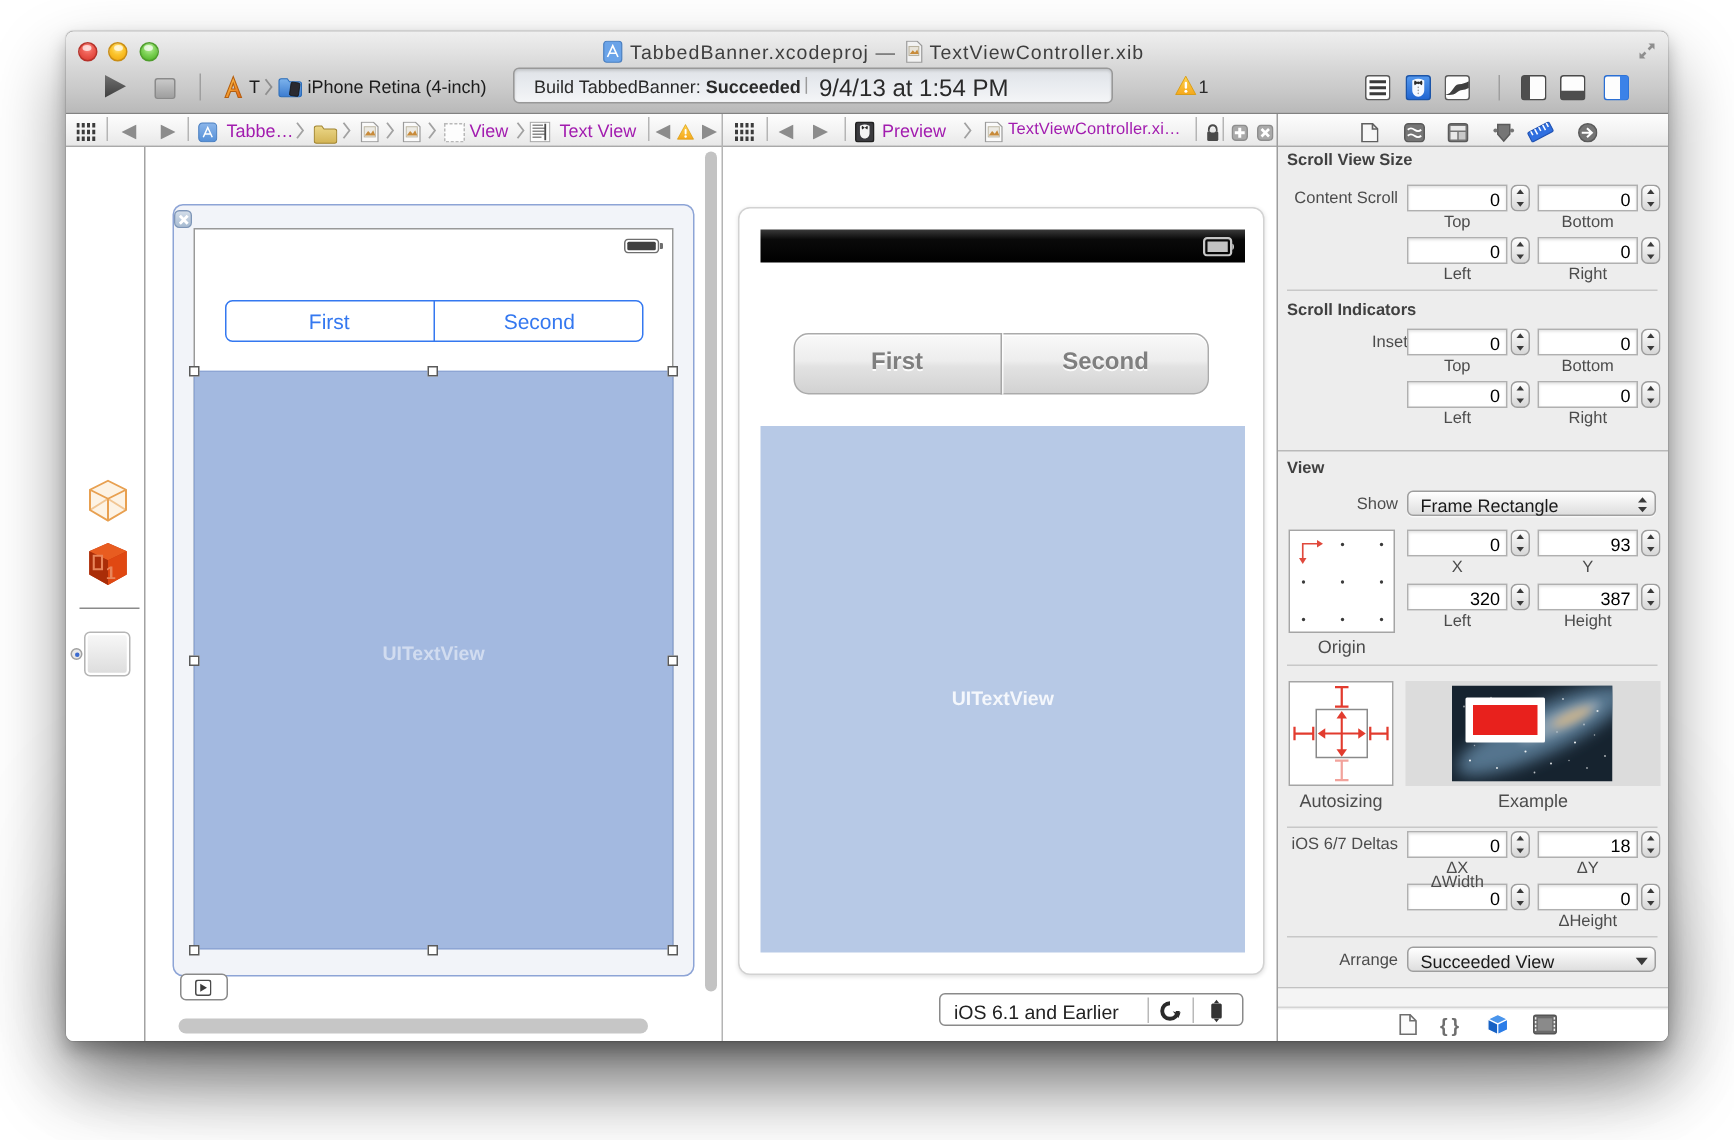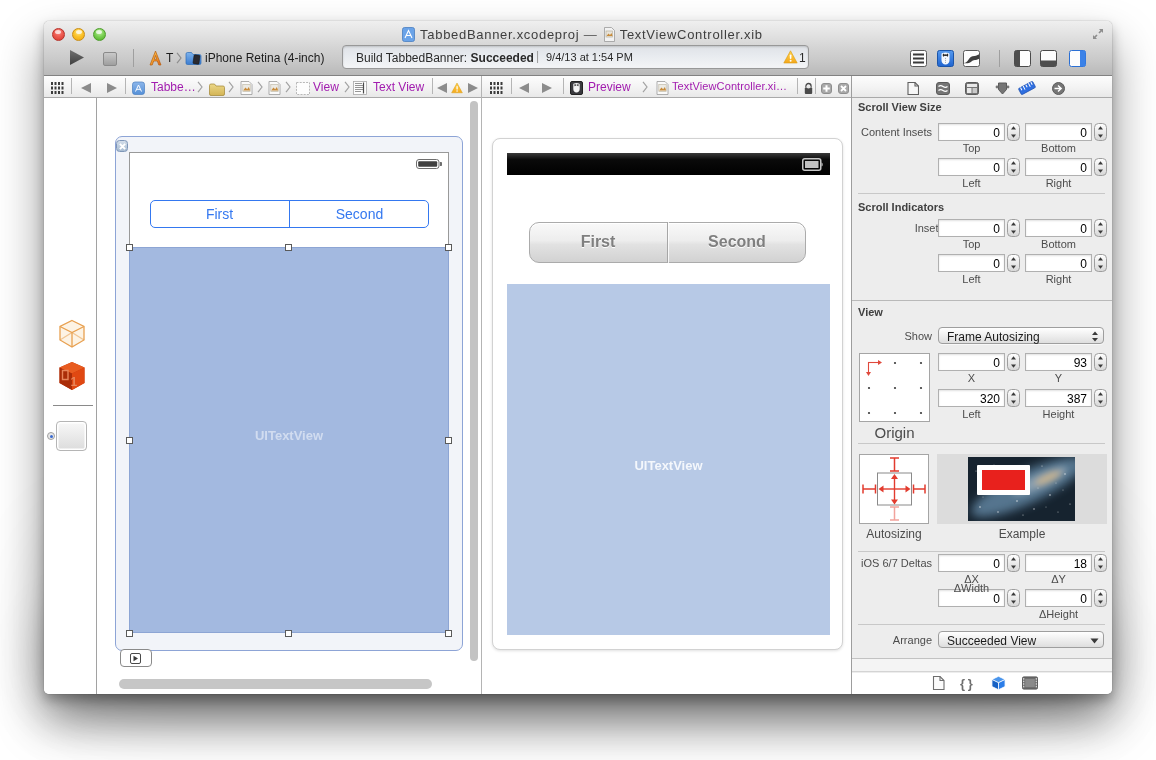--- a/index.html
+++ b/index.html
@@ -87,24 +87,24 @@
       <path d="M1 3 q0-1.5 1.5-1.5 h4 l1.5 2 h6.5 q1.5 0 1.5 1.5 v7 q0 1.5-1.5 1.5 h-12 q-1.5 0-1.5-1.5 z" fill="url(#fg)" stroke="#2b6cb8" stroke-width="0.7"></path>
       <rect x="8.5" y="4" width="6" height="9" rx="1" fill="#2a2a30" stroke="#111" stroke-width="0.5" transform="rotate(8 11.5 8.5)"></rect>
       <defs>
         <linearGradient id="fg" x1="0" y1="0" x2="0" y2="1">
           <stop offset="0" stop-color="#7db3ec"></stop>
           <stop offset="1" stop-color="#3c7cd0"></stop>
         </linearGradient>
       </defs>
     </svg>
   <div class="a" style="left:161px;top:29.5px;font-size:12px;color:#1c1c1c">iPhone Retina (4-inch)</div>
-  <div class="a" style="left:298px;top:24px;width:467px;height:24px;border:1px solid #989898;border-radius:4px;background:linear-gradient(180deg,#dfe2e7 0%,#e8ebef 45%,#f4f5f7 100%);box-shadow:inset 0 1px 2px rgba(0,0,0,0.15)">
+  <div class="a" style="left:298px;top:24px;width:400px;height:24px;border:1px solid #989898;border-radius:4px;background:linear-gradient(180deg,#dfe2e7 0%,#e8ebef 45%,#f4f5f7 100%);box-shadow:inset 0 1px 2px rgba(0,0,0,0.15)">
     <div class="a" style="left:13px;top:4.5px;font-size:12px;color:#2a2a2a">Build TabbedBanner: <b>Succeeded</b></div>
     <div class="a" style="left:193px;top:3px;font-size:12px;color:#9a9a9a">|</div>
-    <div class="a" style="left:203px;top:4.5px;font-size:11px;color:#2a2a2a">9/4/13 at 1:54 PM</div>
+    <div class="a" style="left:203px;top:4.5px;font-size:16px;color:#2a2a2a">9/4/13 at 1:54 PM</div>
     <svg class="a" style="left:440px;top:4px" width="15" height="14" viewBox="0 0 15 14">
         <path d="M7.5 0.8 L14.2 13 L0.8 13 Z" fill="url(#wg)" stroke="#d89b10" stroke-width="0.6"></path>
         <rect x="6.8" y="4.5" width="1.6" height="4.6" rx="0.8" fill="#fff"></rect>
         <circle cx="7.6" cy="10.8" r="1" fill="#fff"></circle>
         <defs>
           <linearGradient id="wg" x1="0" y1="0" x2="0" y2="1">
             <stop offset="0" stop-color="#ffd44d"></stop>
             <stop offset="1" stop-color="#f5a81c"></stop>
           </linearGradient>
         </defs>
@@ -394,25 +394,39 @@
         <rect x="0.75" y="0.75" width="18" height="11.5" rx="2" fill="none" stroke="#c6c6c6" stroke-width="1.5"></rect>
         <rect x="3" y="3" width="13.5" height="7" fill="#c2c2c2"></rect>
         <path d="M19.5 4.5 c1.6 0 1.6 4 0 4 z" fill="#c6c6c6"></path>
       </svg>
     <div class="a" style="left:47px;top:124px;width:277px;height:41px;border:1px solid #ababab;border-radius:10px;background:linear-gradient(180deg,#f9f9f9 0%,#ededed 45%,#e2e2e2 55%,#d2d2d2 100%);box-shadow:inset 0 1px 0 #fff"></div>
     <div class="a" style="left:185px;top:124px;width:1px;height:41px;background:#a6a6a6;box-shadow:1px 0 0 rgba(255,255,255,0.8)"></div>
     <div class="a" style="left:47px;top:135px;width:138px;text-align:center;font-size:16px;font-weight:bold;color:#7f7f7f;text-shadow:0 1px 0 rgba(255,255,255,0.9)">First</div>
     <div class="a" style="left:186px;top:135px;width:138px;text-align:center;font-size:16px;font-weight:bold;color:#7f7f7f;text-shadow:0 1px 0 rgba(255,255,255,0.9)">Second</div>
     <div class="a" style="left:25px;top:186px;width:323px;height:351px;background:#b7c9e6"></div>
     <div class="a" style="left:25px;top:360px;width:323px;text-align:center;font-size:13px;font-weight:bold;color:rgba(255,255,255,0.85)">UITextView</div>
+    <div class="a" style="left:144px;top:564px;width:203px;height:22px;border:1px solid #8a8a8a;border-radius:4px;background:#fff">
+      <div class="a" style="left:9px;top:3.5px;font-size:13px;color:#222">iOS 6.1 and Earlier</div>
+      <div class="a" style="left:138px;top:2px;width:1px;height:17px;background:#b9b9b9"></div>
+      <svg class="a" style="left:146px;top:4px" width="14" height="14" viewBox="0 0 14 14">
+          <path d="M7 1.8 a5.2 5.2 0 1 0 5.2 5.2" fill="none" stroke="#2a2a2a" stroke-width="2.6"></path>
+          <path d="M12.2 8.4 l-3.4-1.2 3.8 4.4 1.8-4.2z" fill="#2a2a2a"></path>
+        </svg>
+      <div class="a" style="left:168px;top:2px;width:1px;height:17px;background:#b9b9b9"></div>
+      <svg class="a" style="left:178px;top:3px" width="12" height="16" viewBox="0 0 12 16">
+          <rect x="2.5" y="3" width="7" height="10" rx="1" fill="#333"></rect>
+          <path d="M6 0.5 L7.8 2.8 L4.2 2.8 Z" fill="#333"></path>
+          <path d="M6 15.5 L7.8 13.2 L4.2 13.2 Z" fill="#333"></path>
+        </svg>
+    </div>
   </div>
   <div id="div2"></div>
   <div id="rightpanel">
     <div class="hdr" style="left:6px;top:3px">Scroll View Size</div>
-    <div class="rlbl" style="left:0;top:28px;width:80px">Content Insets</div>
+    <div class="rlbl" style="left:0;top:28px;width:80px">Content Scroll</div>
     <div class="fld" style="left:86px;top:25px;width:67px">0</div>
       <svg class="a" style="left:155px;top:25px" width="13" height="18" viewBox="0 0 13 18">
         <defs>
           <linearGradient id="stg" x1="0" y1="0" x2="0" y2="1">
             <stop offset="0" stop-color="#ffffff"></stop>
             <stop offset="1" stop-color="#d6d6d6"></stop>
           </linearGradient>
         </defs>
         <rect x="0.5" y="0.5" width="12" height="17" rx="4" fill="url(#stg)" stroke="#9e9e9e"></rect>
         <path d="M6.5 3.2 L9 6.4 H4 Z" fill="#3a3a3a"></path>
@@ -468,21 +482,21 @@
         <rect x="0.5" y="0.5" width="12" height="17" rx="4" fill="url(#stg)" stroke="#9e9e9e"></rect>
         <path d="M6.5 3.2 L9 6.4 H4 Z" fill="#3a3a3a"></path>
         <path d="M6.5 14.8 L4 11.6 H9 Z" fill="#3a3a3a"></path>
       </svg>
       <div class="flbl" style="left:86px;top:175px;width:67px">Left</div>
       <div class="flbl" style="left:173px;top:175px;width:67px">Right</div>
     <div class="fullsep" style="top:202px"></div>
     <div class="hdr" style="left:6px;top:208px">View</div>
     <div class="rlbl" style="left:0;top:232px;width:80px">Show</div>
     <div class="a" style="left:86px;top:229px;width:166px;height:17px;border:1px solid #9e9e9e;border-radius:4px;background:linear-gradient(#ffffff,#dedede);box-shadow:0 1px 0 rgba(255,255,255,0.6)">
-        <div class="a" style="left:8px;top:1.5px;font-size:12px;color:#1a1a1a">Frame Autosizing</div>
+        <div class="a" style="left:8px;top:1.5px;font-size:12px;color:#1a1a1a">Frame Rectangle</div>
         <svg class="a" style="left:152px;top:2.5px" width="8" height="11" viewBox="0 0 8 11">
           <path d="M4 0.5 L7 4 H1 Z" fill="#3a3a3a"></path>
           <path d="M4 10.5 L1 7 H7 Z" fill="#3a3a3a"></path>
         </svg>
       </div>
     <div class="a" style="left:7px;top:255px;width:71px;height:69px;background:#fff;border:1px solid #a5a5a5"></div>
     <svg class="a" style="left:8px;top:256px" width="69" height="67" viewBox="0 0 69 67">
         <circle cx="35" cy="9" r="1.1" fill="#3a3a3a"></circle>
         <circle cx="61" cy="9" r="1.1" fill="#3a3a3a"></circle>
         <circle cx="9" cy="34" r="1.1" fill="#3a3a3a"></circle>
@@ -491,21 +505,21 @@
         <circle cx="9" cy="59" r="1.1" fill="#3a3a3a"></circle>
         <circle cx="35" cy="59" r="1.1" fill="#3a3a3a"></circle>
         <circle cx="61" cy="59" r="1.1" fill="#3a3a3a"></circle>
         <g stroke="#e0493c" stroke-width="1.1" fill="#e0493c">
           <path d="M8 8.5 H18" fill="none"></path>
           <path d="M18 11 l4-2.5 L18 6z" stroke="none"></path>
           <path d="M8.5 8 V18" fill="none"></path>
           <path d="M6 18 l2.5 4 L11 18z" stroke="none"></path>
         </g>
       </svg>
-    <div class="flbl" style="left:7px;top:326px;width:71px;font-size:15px">Origin</div>
+    <div class="flbl" style="left:7px;top:326px;width:71px;font-size:12px">Origin</div>
     <div class="fld" style="left:86px;top:255px;width:67px">0</div>
       <svg class="a" style="left:155px;top:255px" width="13" height="18" viewBox="0 0 13 18">
         <rect x="0.5" y="0.5" width="12" height="17" rx="4" fill="url(#stg)" stroke="#9e9e9e"></rect>
         <path d="M6.5 3.2 L9 6.4 H4 Z" fill="#3a3a3a"></path>
         <path d="M6.5 14.8 L4 11.6 H9 Z" fill="#3a3a3a"></path>
       </svg>
       <div class="fld" style="left:173px;top:255px;width:67px">93</div>
       <svg class="a" style="left:242px;top:255px" width="13" height="18" viewBox="0 0 13 18">
         <rect x="0.5" y="0.5" width="12" height="17" rx="4" fill="url(#stg)" stroke="#9e9e9e"></rect>
         <path d="M6.5 3.2 L9 6.4 H4 Z" fill="#3a3a3a"></path>

